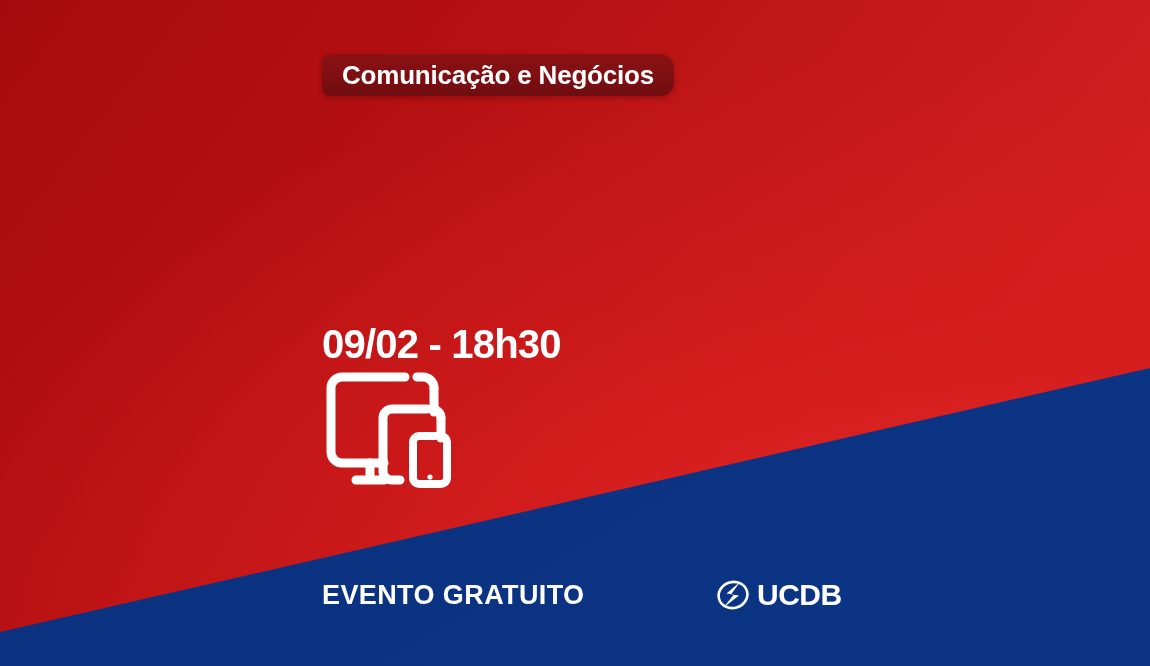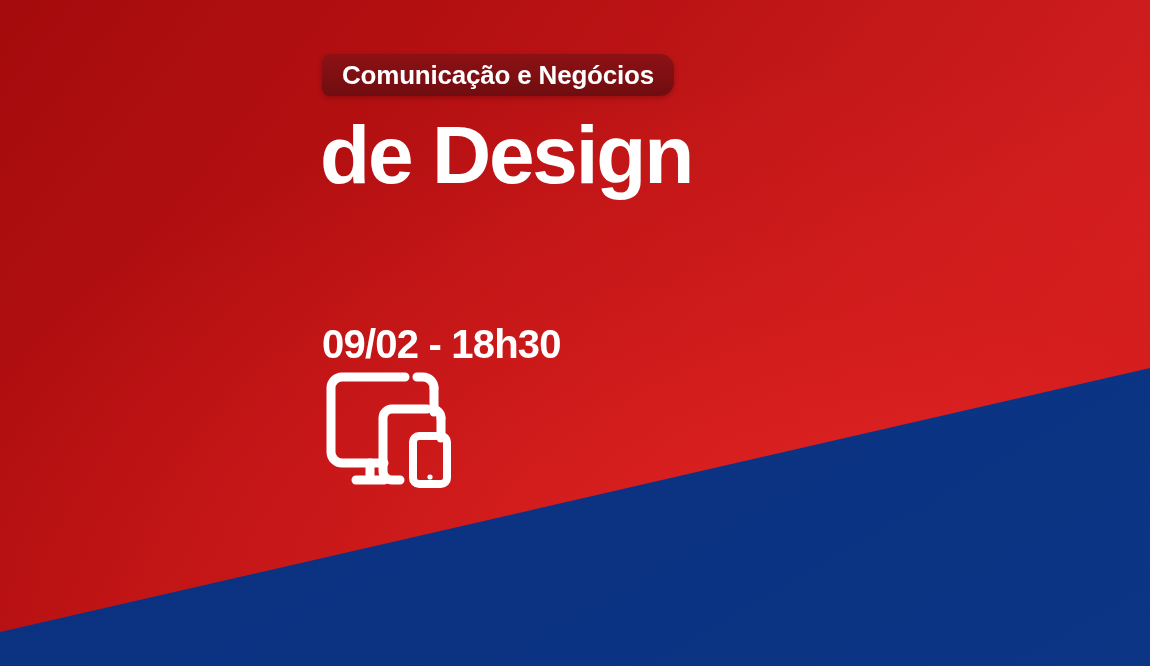--- a/index.html
+++ b/index.html
@@ -132,21 +132,20 @@
 
 <div id="banner">
 
   <div class="blue-wedge"></div>
 
   <div class="badge">
     <span class="badge-label">Comunicação e Negócios</span>
   </div>
 
   <div class="headline">
-    <span class="line">de Design</span>
   </div>
 
   <div class="date-line">09/02 - 18h30</div>
 
   <div class="devices-icon">
     <svg viewBox="0 0 140 120" width="140" height="120" aria-hidden="true">
       <g fill="none" stroke="#ffffff" stroke-width="9" stroke-linecap="round" stroke-linejoin="round">
 
         <path d="M83 9 H20 a11 11 0 0 0 -11 11 V84 a11 11 0 0 0 11 11 H62"></path>
         <path d="M112 20 a11 11 0 0 0 -11 -11 H95"></path>
@@ -160,15 +159,25 @@
         <path d="M119 50 V70"></path>
       </g>
 
       <g fill="none" stroke="#ffffff" stroke-width="8" stroke-linejoin="round">
         <rect x="91" y="68" width="34" height="48" rx="6" ry="6"></rect>
       </g>
       <circle cx="108" cy="109" r="2.6" fill="#ffffff"></circle>
     </svg>
   </div>
 
+  <div class="free-label">EVENTO GRATUITO</div>
 
+  <div class="ucdb-logo">
+    <span class="ucdb-mark">
+      <svg viewBox="0 0 42 40" width="42" height="40" aria-hidden="true">
+        <ellipse cx="21" cy="20" rx="14.5" ry="13" fill="none" stroke="#ffffff" stroke-width="2.6" transform="rotate(-16 21 20)"></ellipse>
+        <path d="M28 7 L14.5 18.5 L22 19.5 L11 33 L27 20.5 L19 19.5 Z" fill="#ffffff"></path>
+      </svg>
+    </span>
+    <span class="ucdb-word">UCDB</span>
+  </div>
 
 </div>
 
 </body></html>

